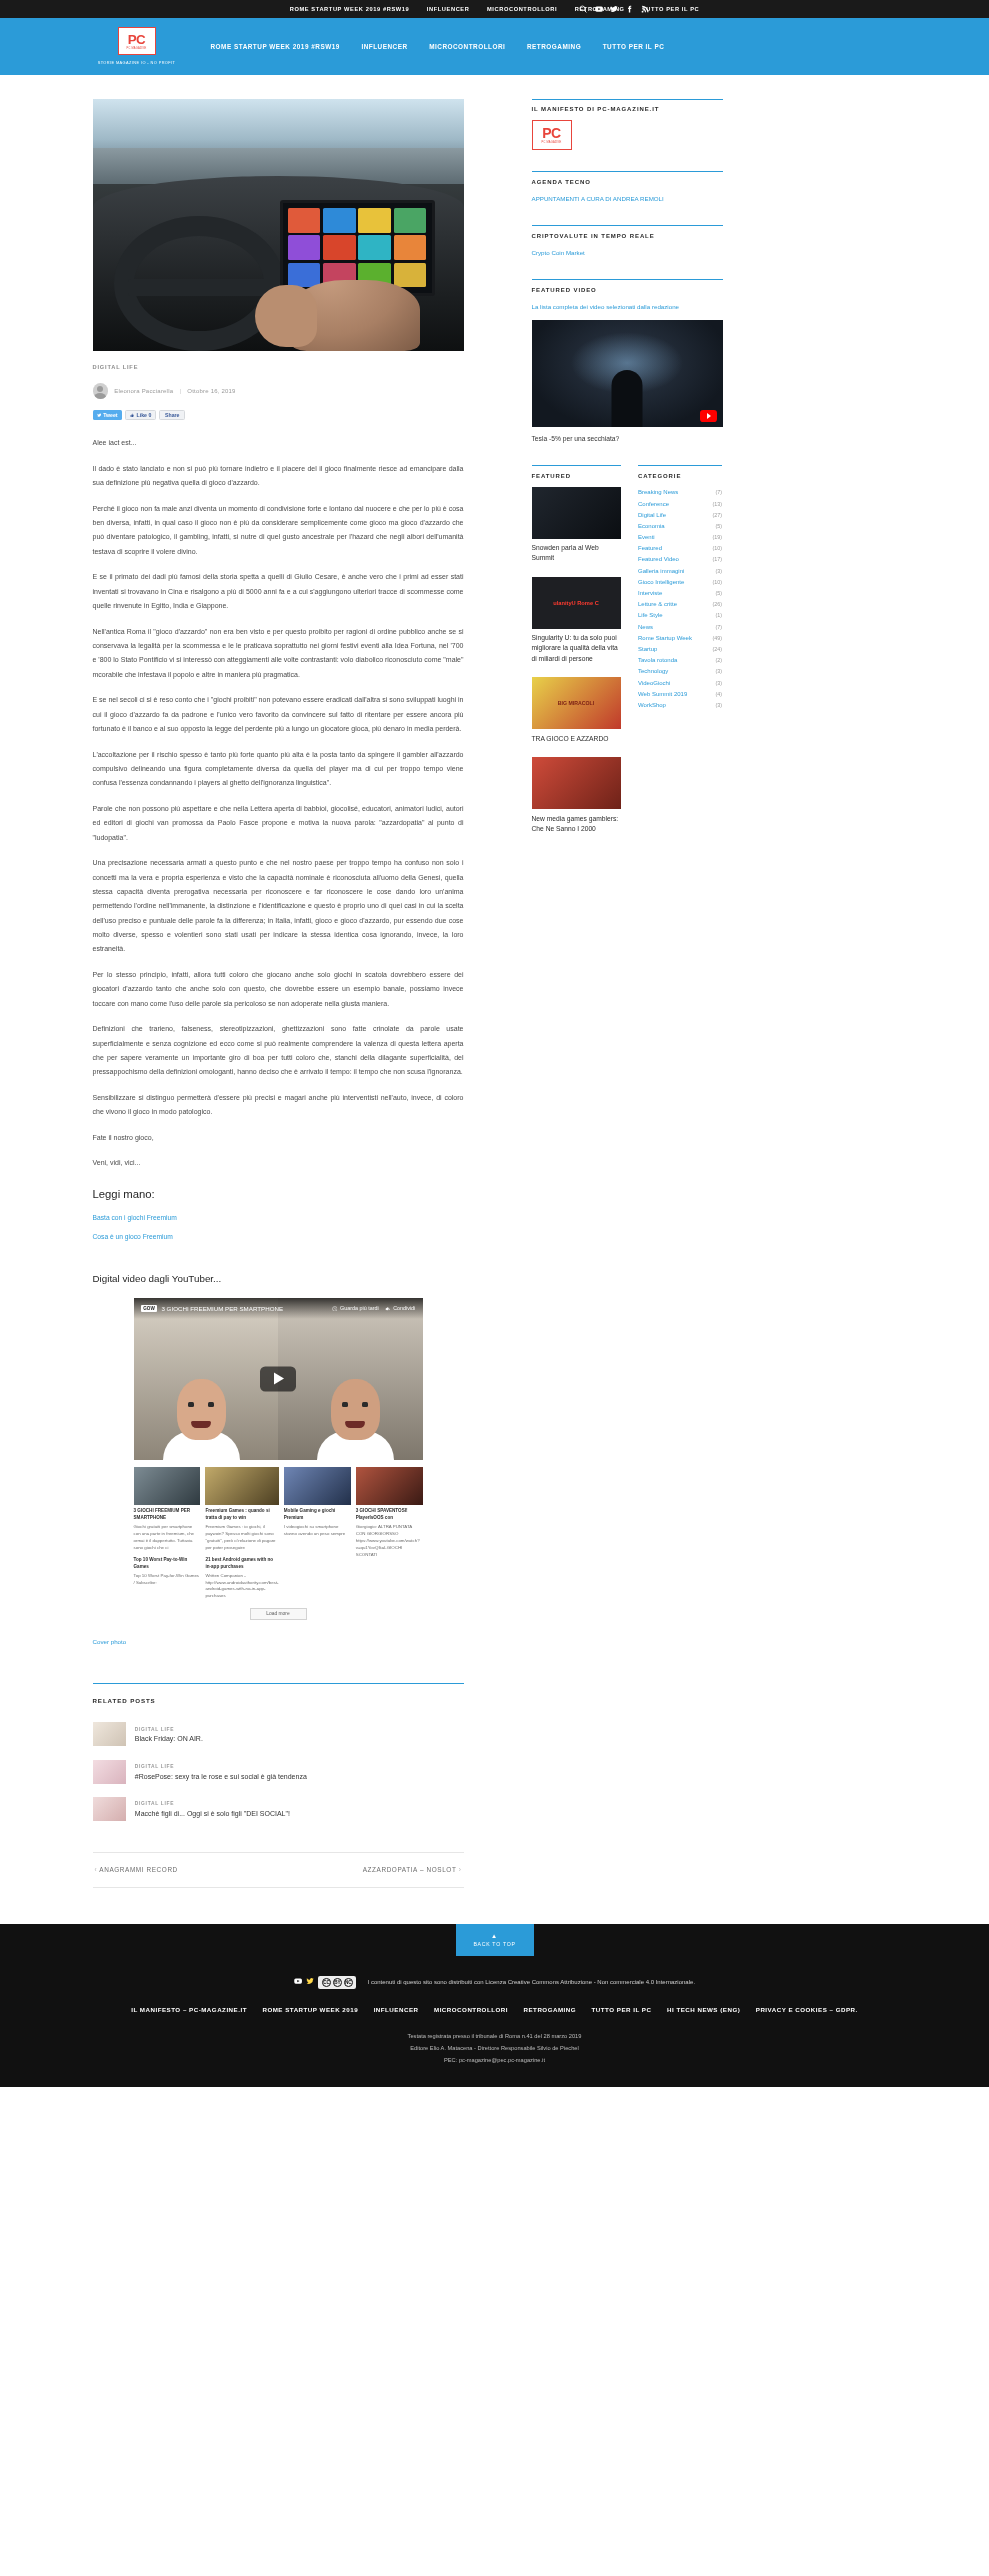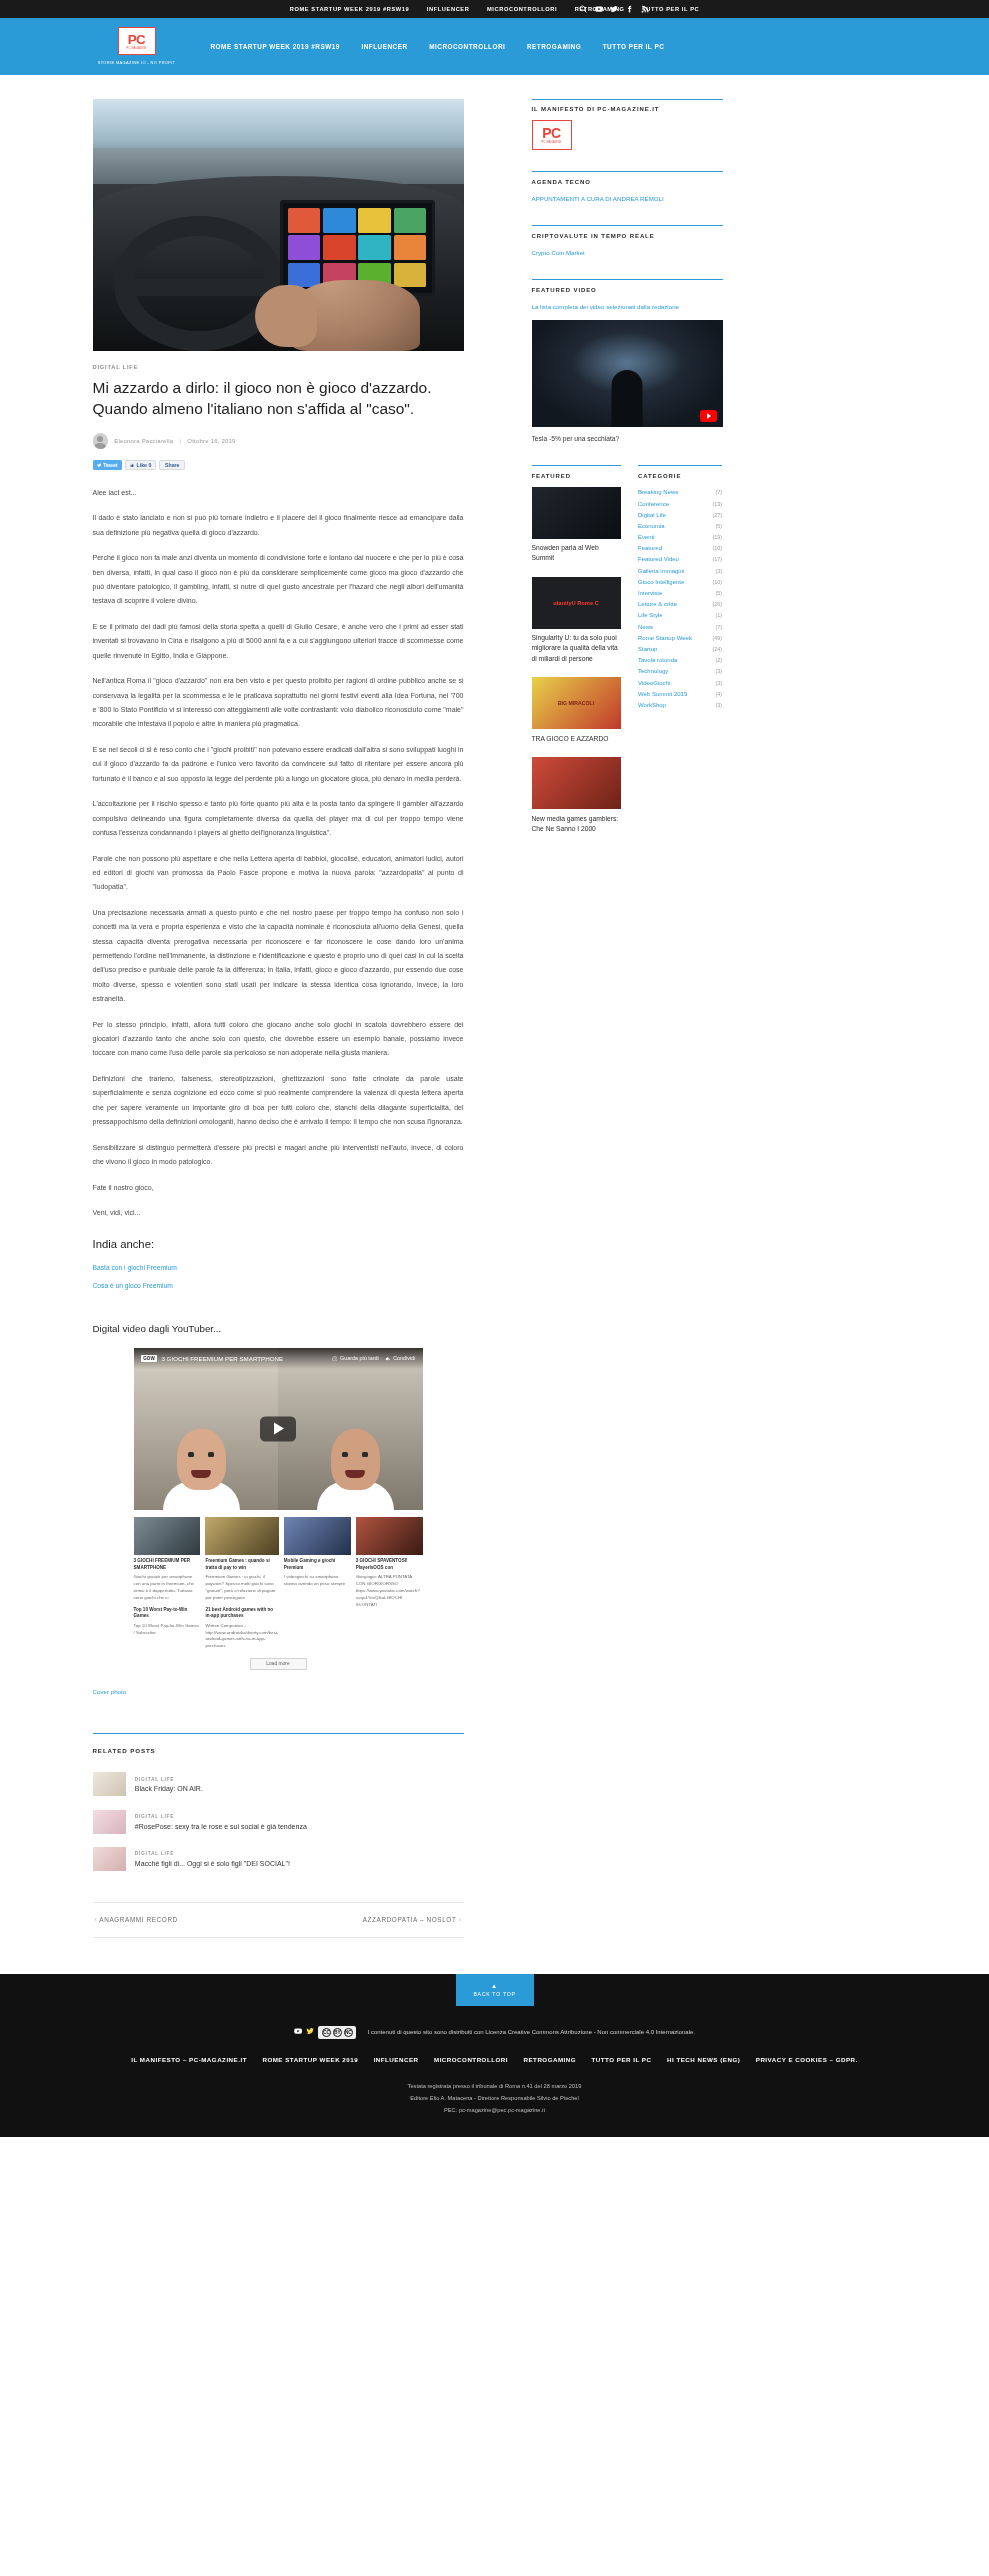--- a/index.html
+++ b/index.html
@@ -469,21 +469,20 @@
           <i style="background:#e8853a"></i>
         <i style="background:#3a6ed8"></i>
           <i style="background:#c4445f"></i>
           <i style="background:#5bb02e"></i>
           <i style="background:#d8b23a"></i>
       </div>
       <div class="hands"></div>
     </div>
 
     <div class="cat-label">DIGITAL LIFE</div>
-    <h1 class="post-title">Mi azzardo a dirlo: il gioco non è gioco d'azzardo. Quando almeno l'italiano non s'affida al "caso".</h1>
 
     <div class="byline">
       <span class="avatar"></span>
       <span>Eleonora Pacciarella</span>
       <span class="sep">|</span>
       <span>Ottobre 16, 2019</span>
     </div>
 
     <div class="share-row">
       <span class="btn-tw">
@@ -513,21 +512,21 @@
       <p>L'accoltazione per il rischio spesso è tanto più forte quanto più alta è la posta tanto da spingere il gambler all'azzardo compulsivo delineando una figura completamente diversa da quella del player ma di cui per troppo tempo viene confusa l'essenza condannando i players al ghetto dell'ignoranza linguistica".</p>
       <p>Parole che non possono più aspettare e che nella Lettera aperta di babbioi, giocolisé, educatori, animatori ludici, autori ed editori di giochi van promossa da Paolo Fasce propone e motiva la nuova parola: "azzardopatia" al punto di "ludopatia".</p>
       <p>Una precisazione necessaria armati a questo punto e che nel nostro paese per troppo tempo ha confuso non solo i concetti ma la vera e propria esperienza e visto che la capacità nominale è riconosciuta all'uomo della Genesi, quella stessa capacità diventa prerogativa necessaria per riconoscere e far riconoscere le cose dando loro un'anima permettendo l'ordine nell'immanente, la distinzione e l'identificazione e questo è proprio uno di quei casi in cui la scelta dell'uso preciso e puntuale delle parole fa la differenza; in Italia, infatti, gioco e gioco d'azzardo, pur essendo due cose molto diverse, spesso e volentieri sono stati usati per indicare la stessa identica cosa ignorando, invece, la loro estraneità.</p>
       <p>Per lo stesso principio, infatti, allora tutti coloro che giocano anche solo giochi in scatola dovrebbero essere dei giocatori d'azzardo tanto che anche solo con questo, che dovrebbe essere un esempio banale, possiamo invece toccare con mano come l'uso delle parole sia pericoloso se non adoperate nella giusta maniera.</p>
       <p>Definizioni che trarieno, falseness, stereotipizzazioni, ghettizzazioni sono fatte crinolate da parole usate superficialmente e senza cognizione ed ecco come si può realmente comprendere la valenza di questa lettera aperta che per sapere veramente un importante giro di boa per tutti coloro che, stanchi della dilagante superficialità, del pressappochismo della definizioni omologanti, hanno deciso che è arrivato il tempo: il tempo che non scusa l'ignoranza.</p>
       <p>Sensibilizzare si distinguo permetterà d'essere più precisi e magari anche più interventisti nell'auto, invece, di coloro che vivono il gioco in modo patologico.</p>
       <p>Fate il nostro gioco,</p>
       <p>Veni, vidi, vici...</p>
     </div>
 
-    <h2 class="sub-head">India anche:</h2>
+    <h2 class="sub-head">Leggi mano:</h2>
     <div class="link-list">
       <p><a>Basta con i giochi Freemium</a></p>
       <p><a>Cosa è un gioco Freemium</a></p>
     </div>
 
     <h2 class="video-head">Digital video dagli YouTuber...</h2>
 
     <div class="yt-embed">
       <div class="yt-player">
         <div class="yt-photo-l"></div>

